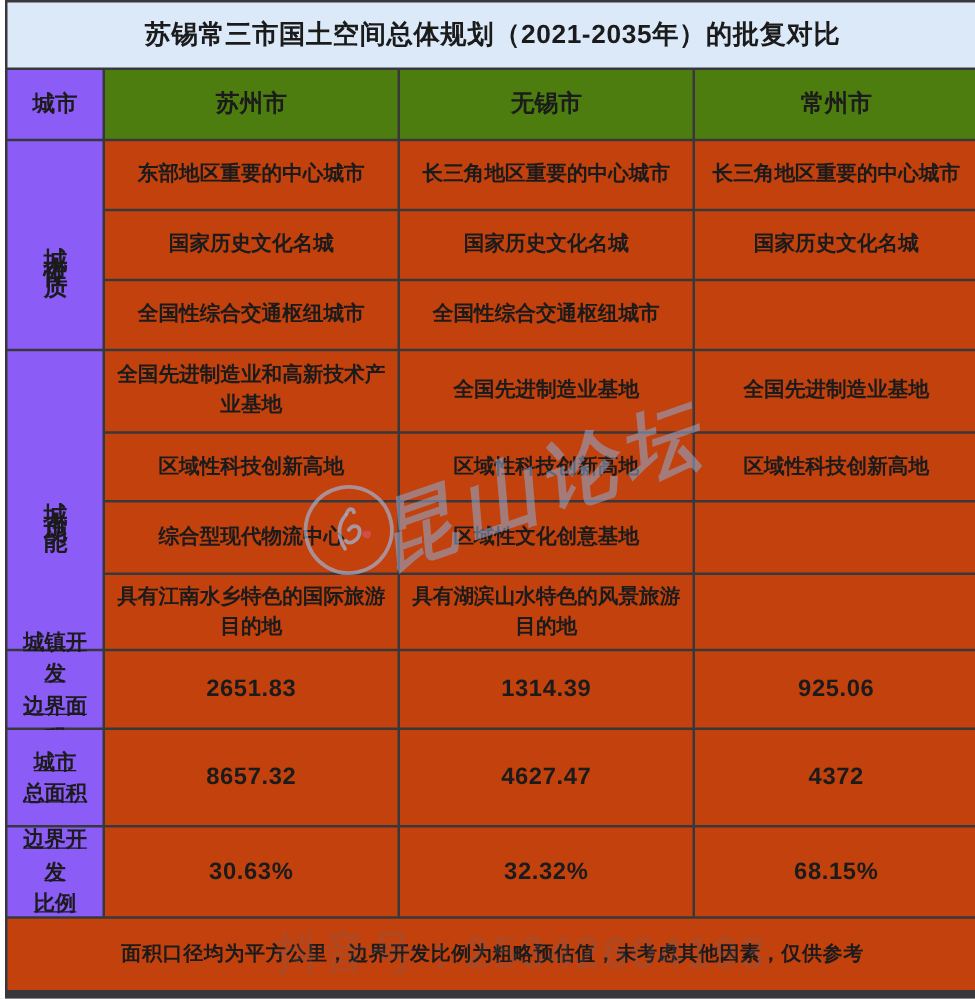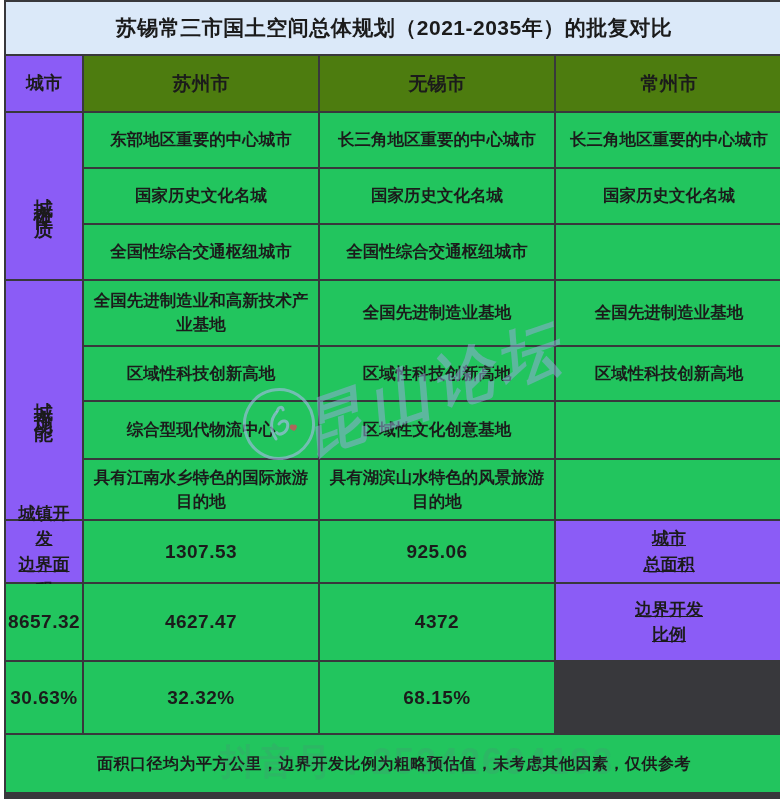--- a/index.html
+++ b/index.html
@@ -13,21 +13,21 @@
     position:absolute;left:4px;top:0;width:780px;height:799px;
     box-sizing:border-box;
     background:#38383c;
     display:grid;
     grid-template-columns:76px 234px 234px 1fr;
     grid-template-rows:52px 55px 54px 54px 54px 64px 53px 56px 59px 61px 76px 71px 1fr;
     gap:2px;
     padding:2px 2px 7px 2px;
   }
   .cell{
-    background:#22c55e;
+    background:#c2410c;
     display:flex;align-items:center;justify-content:center;
     text-align:center;
     font-weight:700;
     font-size:16.5px;
     line-height:1.45;
     padding:2px 6px;
     box-sizing:border-box;
   }
   .title{
     grid-column:1/5;
@@ -111,21 +111,22 @@
     <div class="cell">区域性科技创新高地</div>
     <div class="cell">综合型现代物流中心</div>
     <div class="cell">区域性文化创意基地</div>
     <div class="cell"></div>
     <div class="cell">具有江南水乡特色的国际旅游目的地</div>
     <div class="cell">具有湖滨山水特色的风景旅游目的地</div>
     <div class="cell"></div>
 
     <div class="cell peach mlabel">城镇开发
 边界面积</div>
-    <div class="cell num">1307.53</div>
+    <div class="cell num">2651.83</div>
+    <div class="cell num">1314.39</div>
     <div class="cell num">925.06</div>
 
     <div class="cell peach mlabel">城市
 总面积</div>
     <div class="cell num">8657.32</div>
     <div class="cell num">4627.47</div>
     <div class="cell num">4372</div>
 
     <div class="cell peach mlabel">边界开发
 比例</div>

